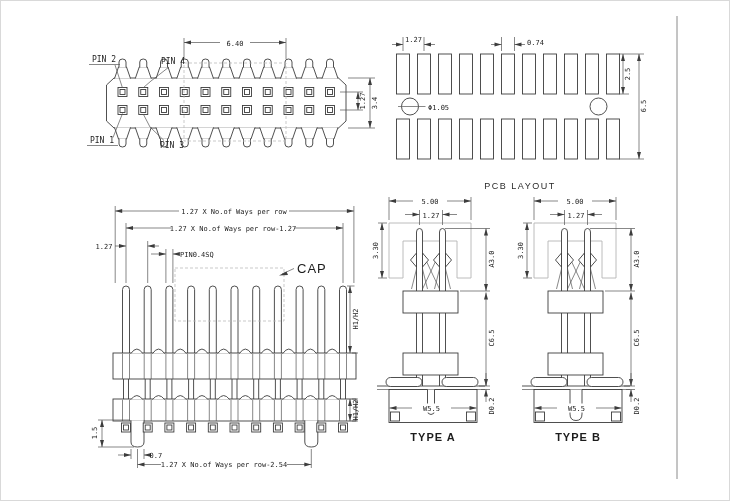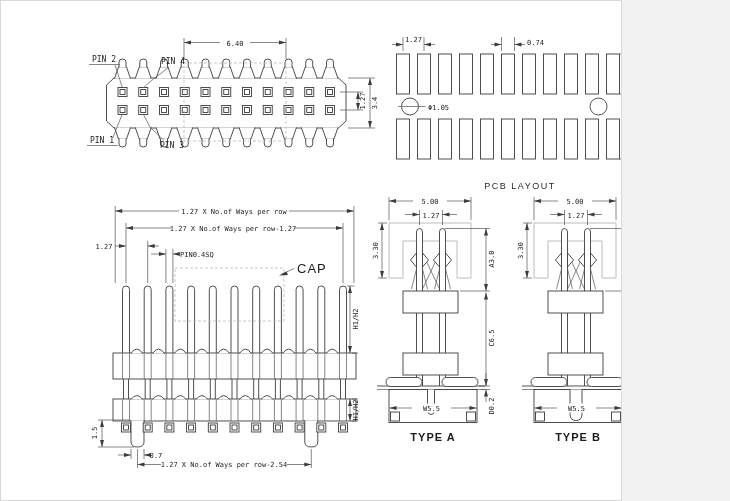--- a/index.html
+++ b/index.html
@@ -1,16 +1,16 @@
 <!DOCTYPE html>
 <html><head>
 <meta charset="utf-8">
 <style>
   html,body{margin:0;padding:0;background:#f2f2f2;}
-  .frame{position:relative;width:622px;height:501px;background:#ffffff;border:1px solid #d9d9d9;box-sizing:border-box;overflow:hidden;
+  .frame{position:relative;width:730px;height:501px;background:#ffffff;border:1px solid #d9d9d9;box-sizing:border-box;overflow:hidden;
          font-family:"DejaVu Sans Mono",monospace;text-decoration:underline;}
   svg{position:absolute;left:0;top:0;}
   .s{fill:none;stroke:#3c3c3c;stroke-width:0.9;}
   .sf{fill:#ffffff;stroke:#3c3c3c;stroke-width:0.9;}
   .d{fill:none;stroke:#555555;stroke-width:0.7;}
   .ar{fill:#3c3c3c;stroke:none;}
   .bk{fill:#ffffff;stroke:none;}
   .ghost{fill:none;stroke:#b4b4b4;stroke-width:0.9;}
   .dash{fill:none;stroke:#bbbbbb;stroke-width:0.8;stroke-dasharray:3 2;}
   .edge{stroke:#8a8a8a;stroke-width:1;}

